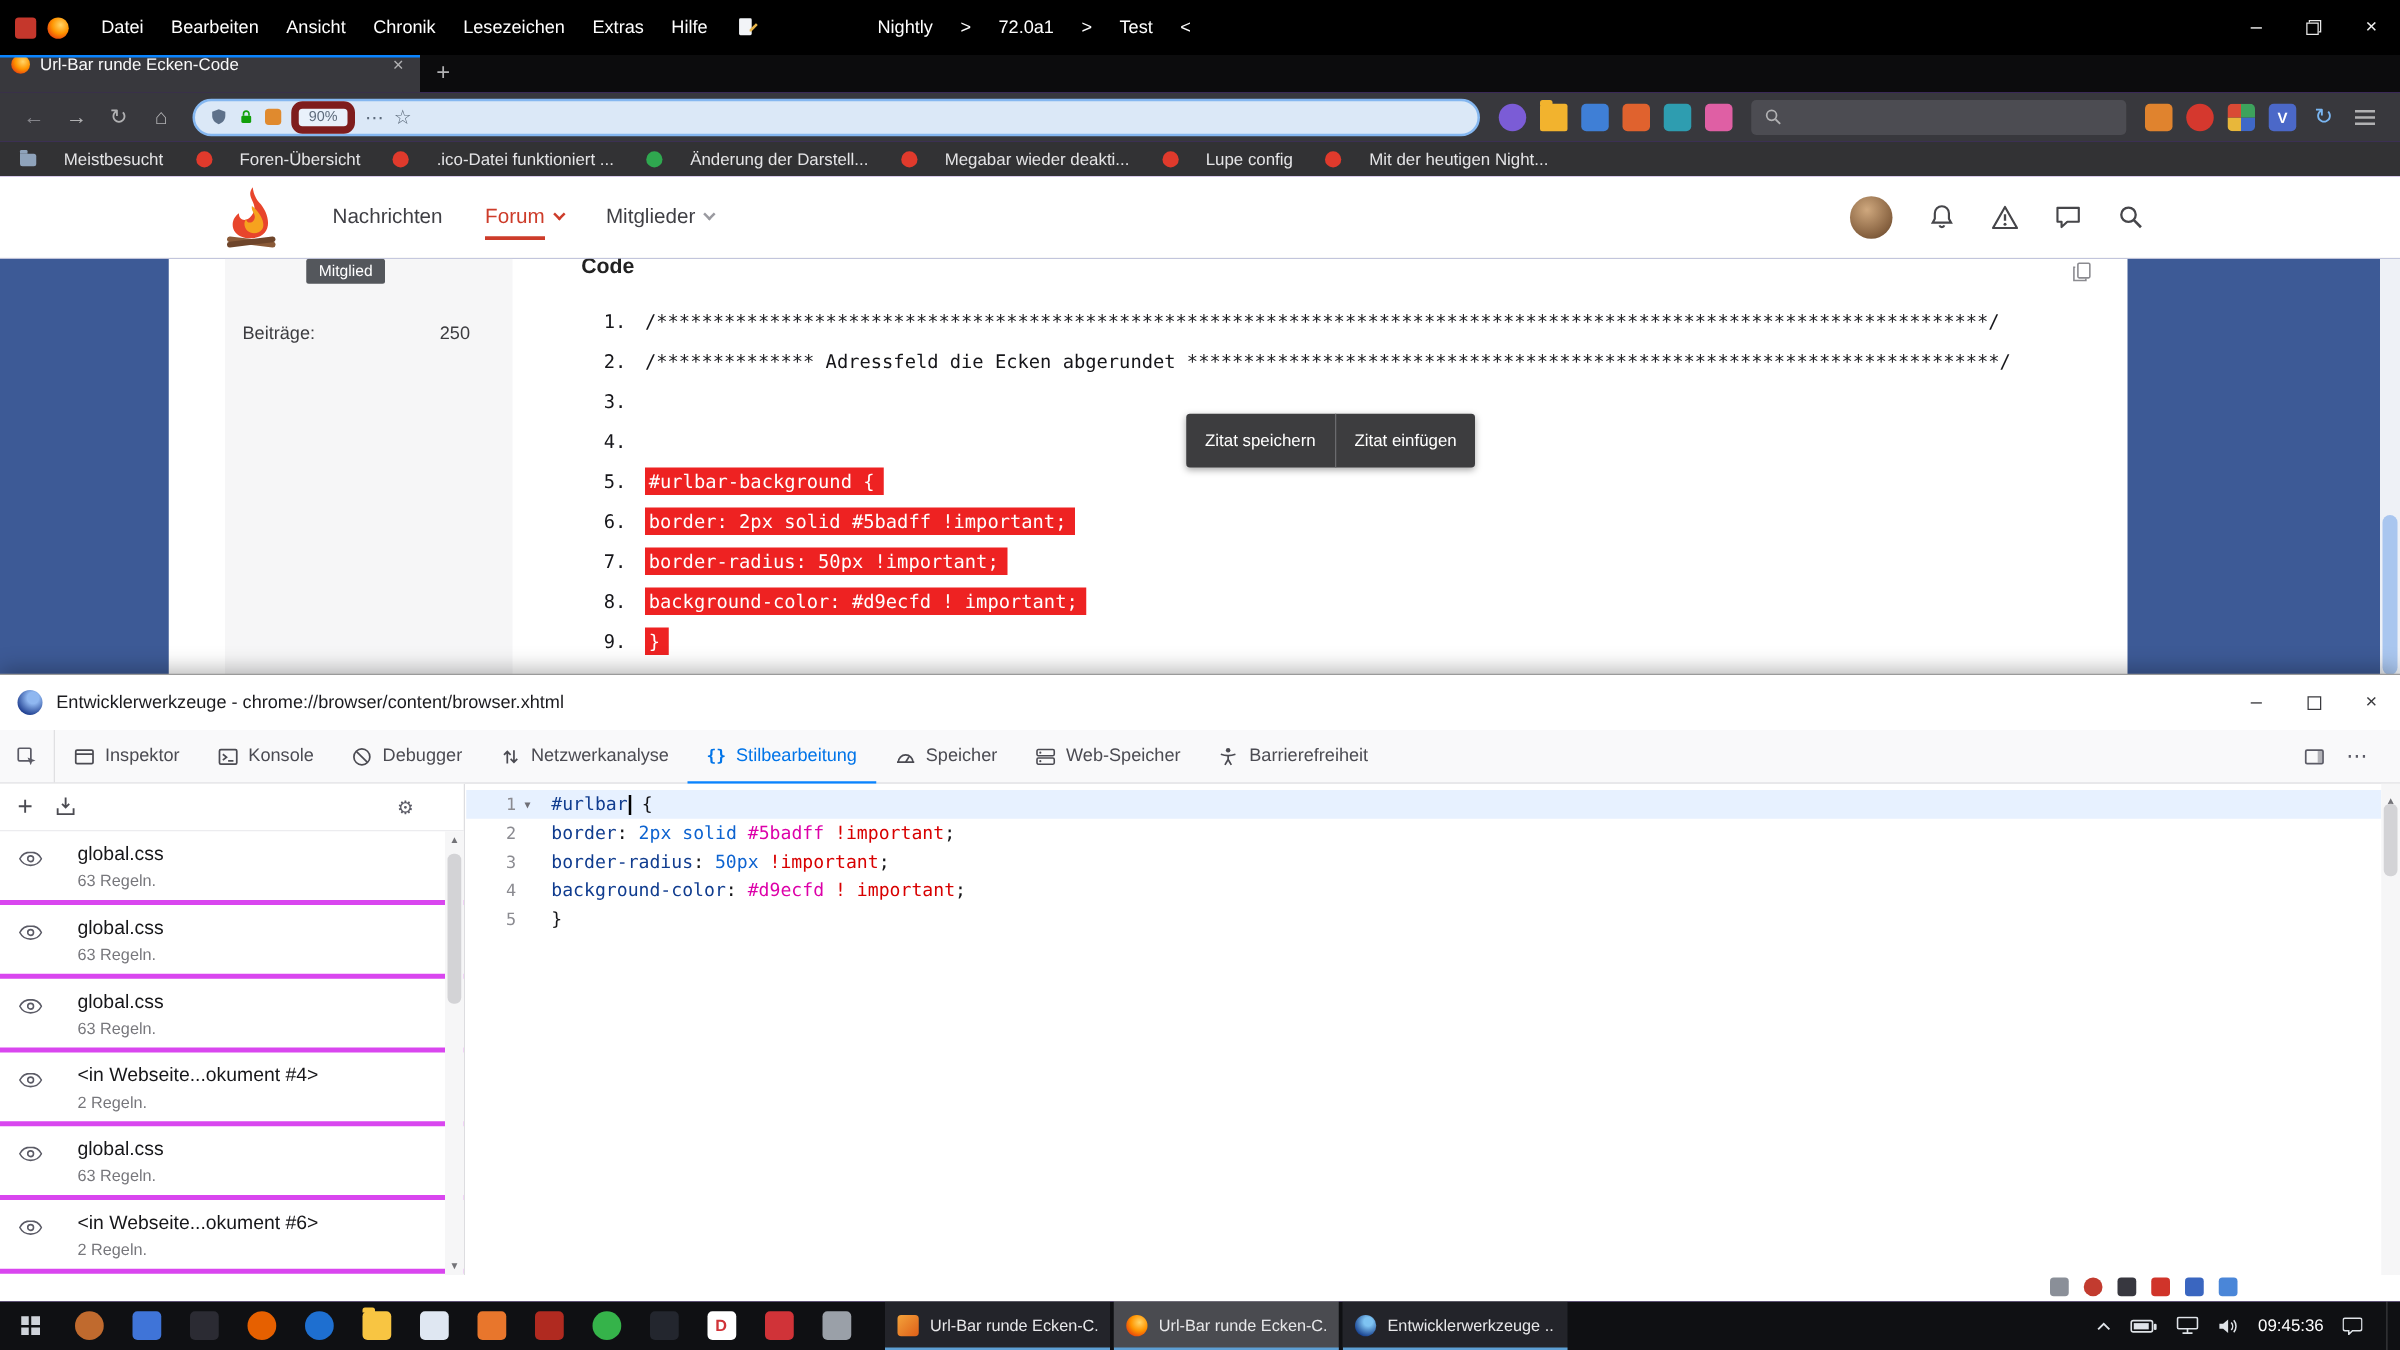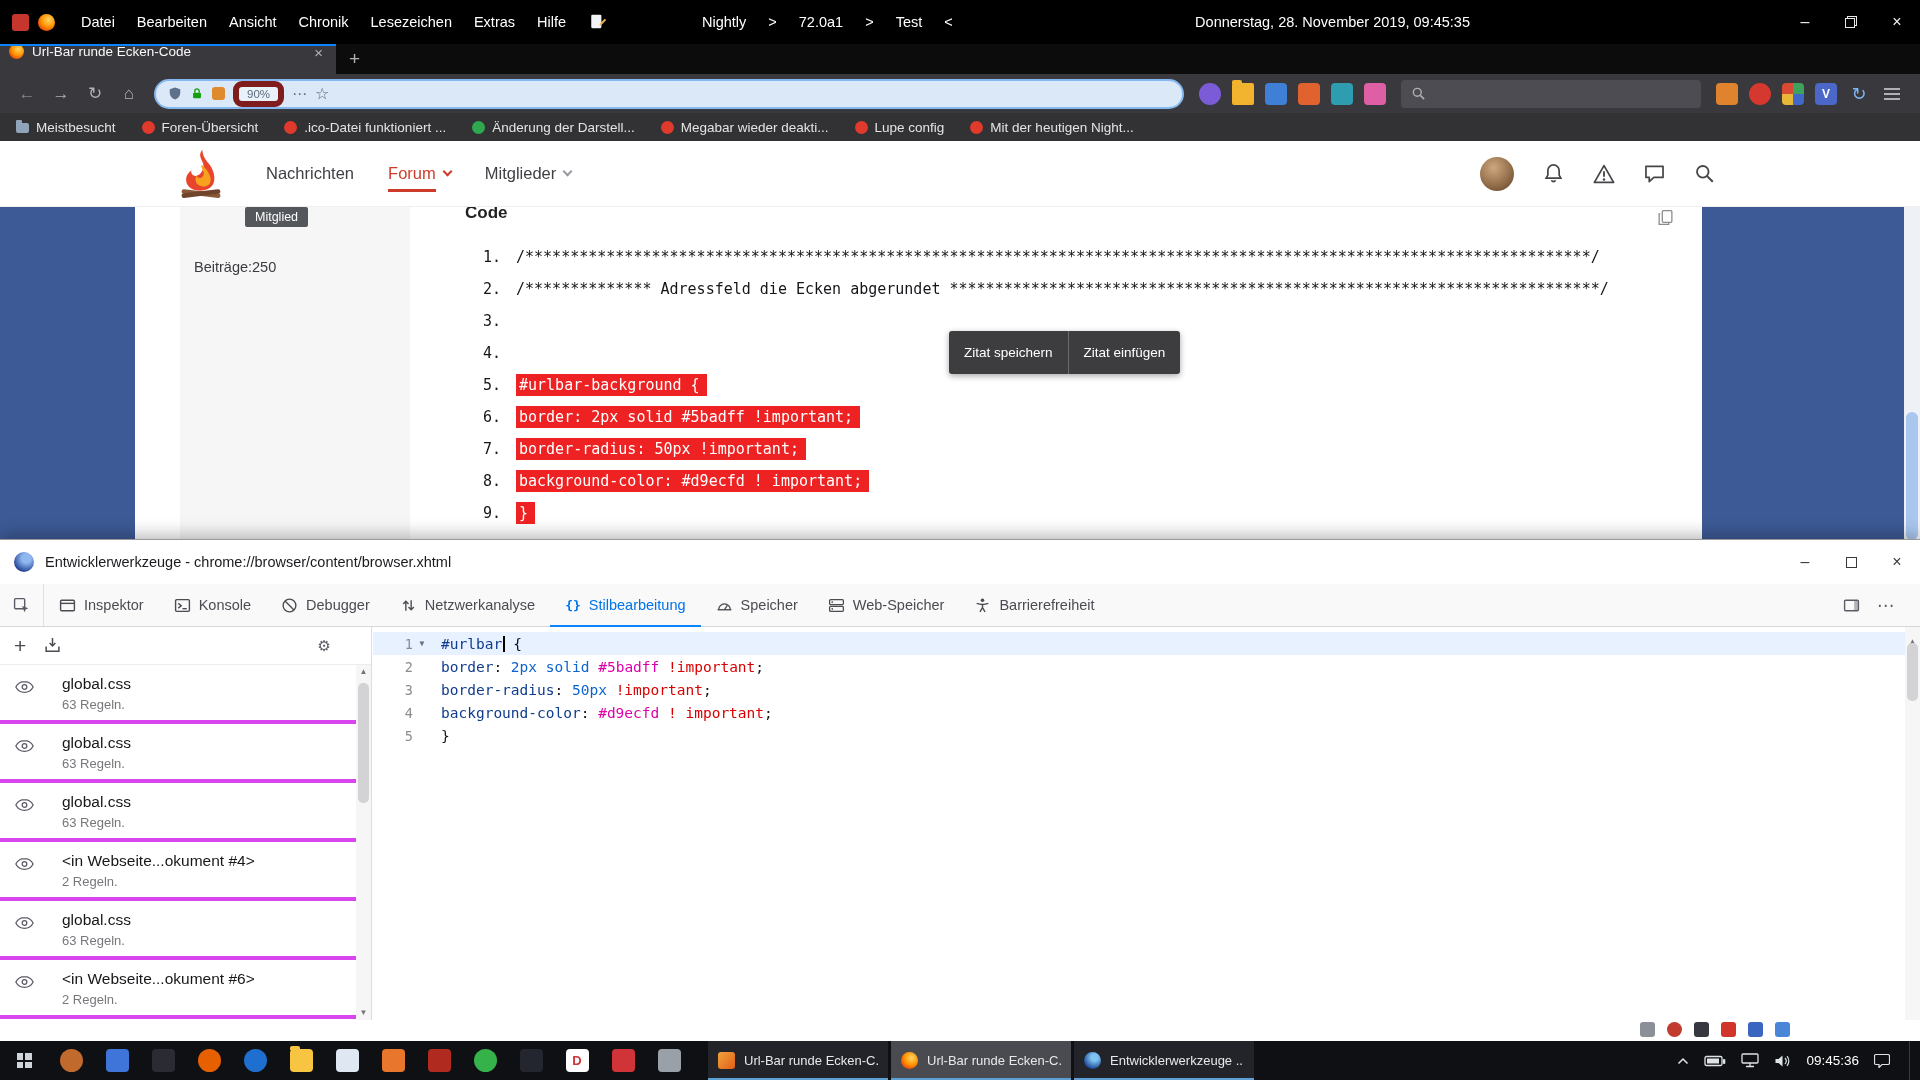--- a/index.html
+++ b/index.html
@@ -50,21 +50,21 @@
 .ext-icon.hamwrap{background:transparent}
 .shape-folder{position:relative;border-radius:2px}
 .shape-folder::before{content:"";position:absolute;top:-3px;left:0;width:45%;height:4px;background:inherit;border-radius:2px 2px 0 0}
 .color-multi{background:linear-gradient(90deg,#d94a35 50%,#3da25c 50%) top/100% 50% no-repeat,linear-gradient(90deg,#e8b73a 50%,#3f68c8 50%) bottom/100% 50% no-repeat}
 .searchbar{width:300px;height:28px;background:#4c4c52;border-radius:4px;display:flex;align-items:center;padding:0 10px;margin:0 8px;flex:none}
 .hamburger{display:inline-block;width:16px;height:12px;border-top:2px solid #b1b1b3;border-bottom:2px solid #b1b1b3;position:relative}
 .hamburger::after{content:"";position:absolute;left:0;right:0;top:3px;height:2px;background:#b1b1b3}
 
 
 .bookmarksbar{height:28px;background:#323234;display:flex;align-items:center;padding:0 16px;gap:26px;overflow:hidden}
-.bm-item{display:flex;align-items:center;gap:7px;font-size:13.5px;color:#e4e4e6;white-space:nowrap}
+.bm-item{display:flex;align-items:center;gap:22px;font-size:13.5px;color:#e4e4e6;white-space:nowrap}
 .bm-icon{width:13px;height:13px;border-radius:50%;flex:none}
 .bm-red-circle{background:#e03a2c}
 .bm-green-circle{background:#2fa84f}
 .bm-folder{background:#8fa3bb;border-radius:2px;height:10px;margin-top:2px;position:relative;border-radius:0 2px 2px 2px}
 .bm-folder::before{content:"";position:absolute;top:-3px;left:0;width:6px;height:3px;background:#8fa3bb;border-radius:1px 1px 0 0}
 
 
 .forumheader{height:66px;background:#fff;display:flex;align-items:center;padding:0 205px 0 178px;border-bottom:1px solid #efefef}
 .flame-logo{width:46px;height:52px;margin-right:42px;display:flex;flex:none}
 .forum-nav{display:flex;gap:34px;align-items:center}
@@ -75,21 +75,21 @@
 .fnav.active .caret{border-color:#cd3c2a}
 .header-icons{margin-left:auto;display:flex;align-items:center;gap:29px}
 .avatar{width:34px;height:34px;border-radius:50%;background:radial-gradient(circle at 40% 32%,#cfa87e,#8a6543 65%,#5e4026);flex:none}
 .hicon{display:flex}
 
 
 .pagebody{position:relative;height:333px;background:#3d5a96;overflow:hidden}
 .page-white{position:absolute;left:135px;top:0;width:1567px;height:100%;background:#fff}
 .profile-panel{position:absolute;left:45px;top:0;width:230px;height:100%;background:#f6f6f7}
 .member-badge{position:absolute;left:65px;top:0;background:#54575c;color:#fff;font-size:12.5px;padding:3px 10px;border-radius:2px}
-.posts-row{position:absolute;left:14px;top:52px;width:182px;display:flex;justify-content:flex-start;font-size:14.5px;color:#3c3c40}
+.posts-row{position:absolute;left:14px;top:52px;width:182px;display:flex;justify-content:space-between;font-size:14.5px;color:#3c3c40}
 .post-area{position:absolute;left:320px;top:0;right:0;height:100%}
 .code-title{position:absolute;left:10px;top:-4px;font-size:17px;font-weight:bold;color:#222}
 .copy-icon{position:absolute;right:28px;top:2px;display:flex}
 .code-block{position:absolute;left:0;top:34px;right:10px;font-family:"DejaVu Sans Mono","Liberation Mono",monospace;font-size:15px;color:#16161a}
 .code-line{height:32px;display:flex;align-items:center}
 .code-num{width:46px;text-align:right;margin-right:15px;flex:none}
 .code-text{white-space:pre}
 .code-text.hl{background:#ee2222;color:#fff;padding:2px 7px 2px 3px}
 .quote-tooltip{position:absolute;left:494px;top:124px;background:#3d3d3f;border-radius:3px;display:flex;color:#fff;font-size:13.5px;box-shadow:0 2px 6px rgba(0,0,0,.35)}
 .qt-btn{padding:14px 15px;white-space:nowrap}
@@ -197,21 +197,20 @@
         </svg>
       </span>
     <div class="profile-strip">
         <span class="profile-part">Nightly</span>
         <span class="profile-part">&gt;</span>
         <span class="profile-part">72.0a1</span>
         <span class="profile-part">&gt;</span>
         <span class="profile-part">Test</span>
         <span class="profile-part">&lt;</span>
       </div>
-    <div class="tb-datetime">Donnerstag, 28. November 2019, 09:45:35</div>
     <div class="win-controls">
       <span class="wc">–</span>
       <span class="wc">
           <i class="restore-glyph"></i>
         </span>
       <span class="wc">×</span>
     </div>
   </header>
 
   <div class="tabbar">

